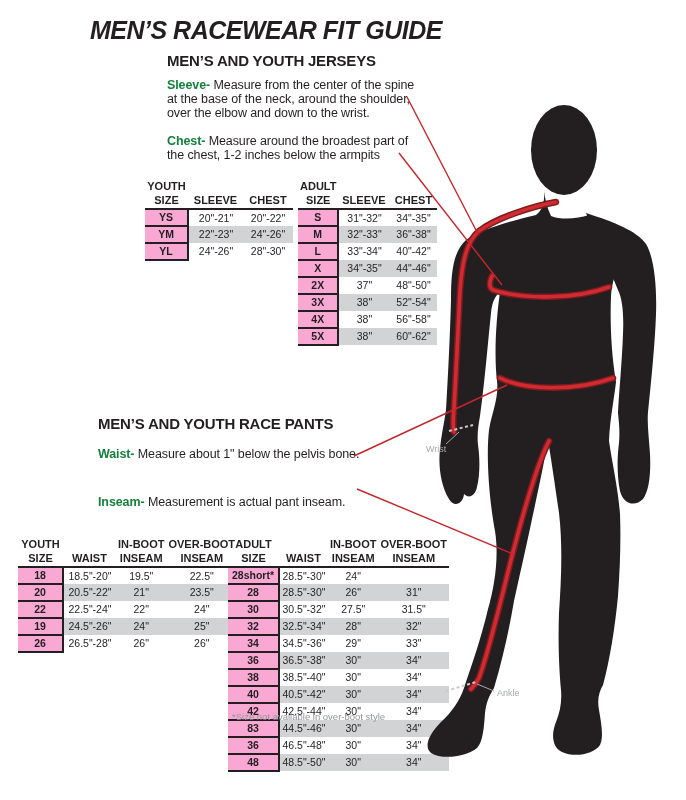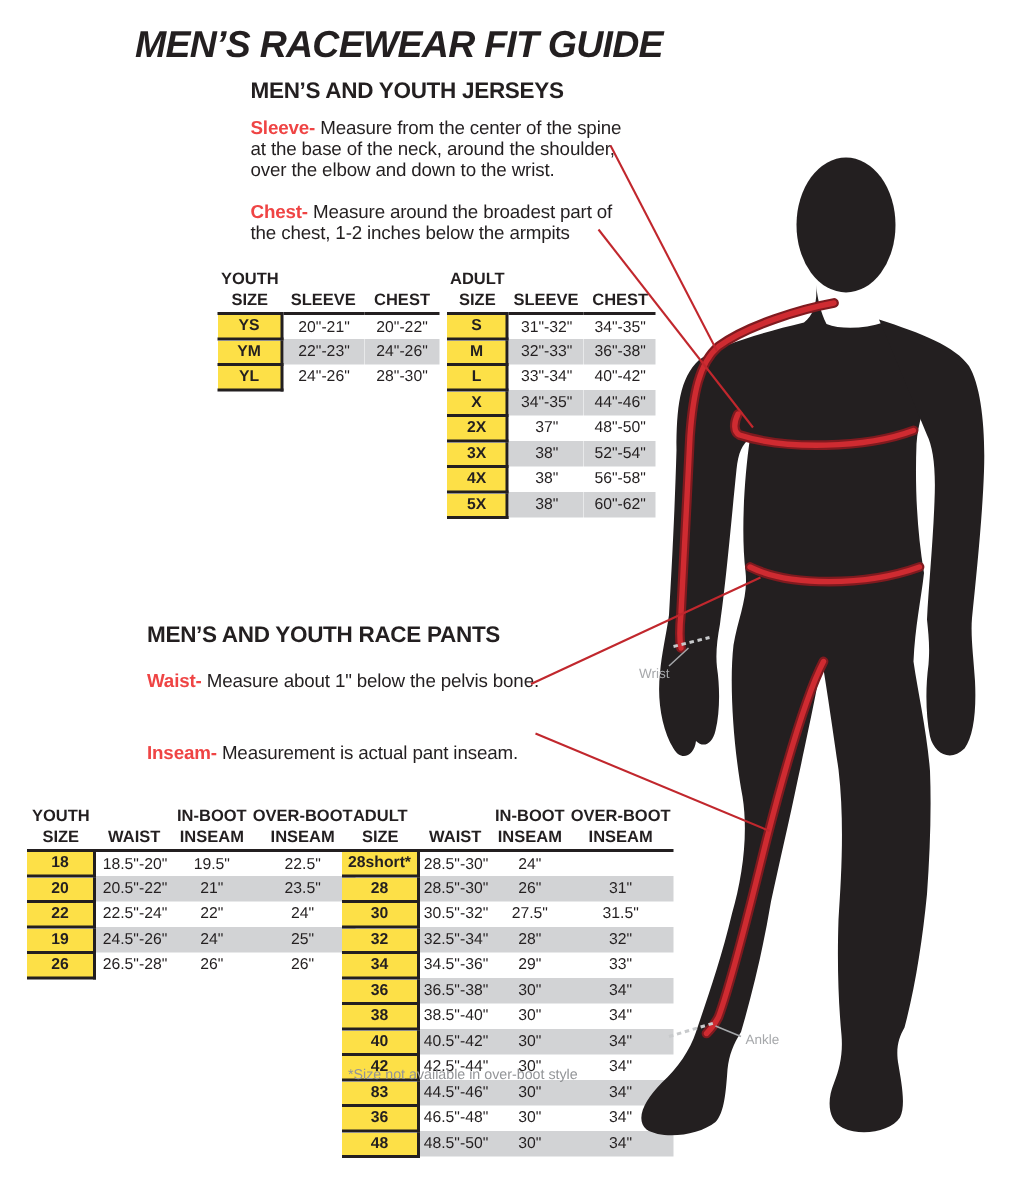--- a/index.html
+++ b/index.html
@@ -11,29 +11,29 @@
               letter-spacing:-0.5px;white-space:nowrap;}
   .section-heading{font-size:15px;font-weight:700;letter-spacing:-0.2px;white-space:nowrap;}
   .jersey-heading{left:167px;top:52px;}
   .pants-heading{left:98px;top:415px;}
 
   .measure-note{font-size:12.5px;line-height:1.1;letter-spacing:-0.1px;}
   .note-sleeve{left:167px;top:79px;width:252px;}
   .note-chest{left:167px;top:135px;width:252px;}
   .note-waist{left:98px;top:448px;width:300px;white-space:nowrap;}
   .note-inseam{left:98px;top:496px;width:300px;white-space:nowrap;}
-  .red-label{color:#ef4444;font-weight:700;}
+  .red-label{color:#15803d;font-weight:700;}
 
   table.fit-table{border-collapse:collapse;table-layout:fixed;font-size:10.5px;}
   table.fit-table th,table.fit-table td{padding:0 2px;text-align:center;line-height:1;
       height:15px;white-space:nowrap;overflow:hidden;}
   table.fit-table thead th{font-weight:700;font-size:11px;height:13px;}
   table.fit-table thead tr:last-child th{border-bottom:2.5px solid #231f20;height:15px;}
   table.fit-table tbody tr:nth-child(even){background:#d2d3d5;}
-  table.fit-table tbody td:first-child{font-weight:700;background:#fde047;
+  table.fit-table tbody td:first-child{font-weight:700;background:#f9a8d4;
       border-right:2px solid #231f20;border-bottom:2px solid #231f20;}
   .t-jersey-youth{left:145px;top:180px;}
   .t-jersey-adult{left:298px;top:180px;}
   .t-pants-youth{left:18px;top:538px;}
   .t-pants-adult{left:228px;top:538px;}
   .t-pants-youth td,.t-pants-adult td{height:14.4px;}
   .t-jersey-youth th:nth-child(1),.t-jersey-youth td:nth-child(1){width:38px;}
   .t-jersey-youth th:nth-child(2),.t-jersey-youth td:nth-child(2){width:50px;}
   .t-jersey-youth th:nth-child(3),.t-jersey-youth td:nth-child(3){width:46px;}
   .t-jersey-adult th:nth-child(1),.t-jersey-adult td:nth-child(1){width:34px;}

